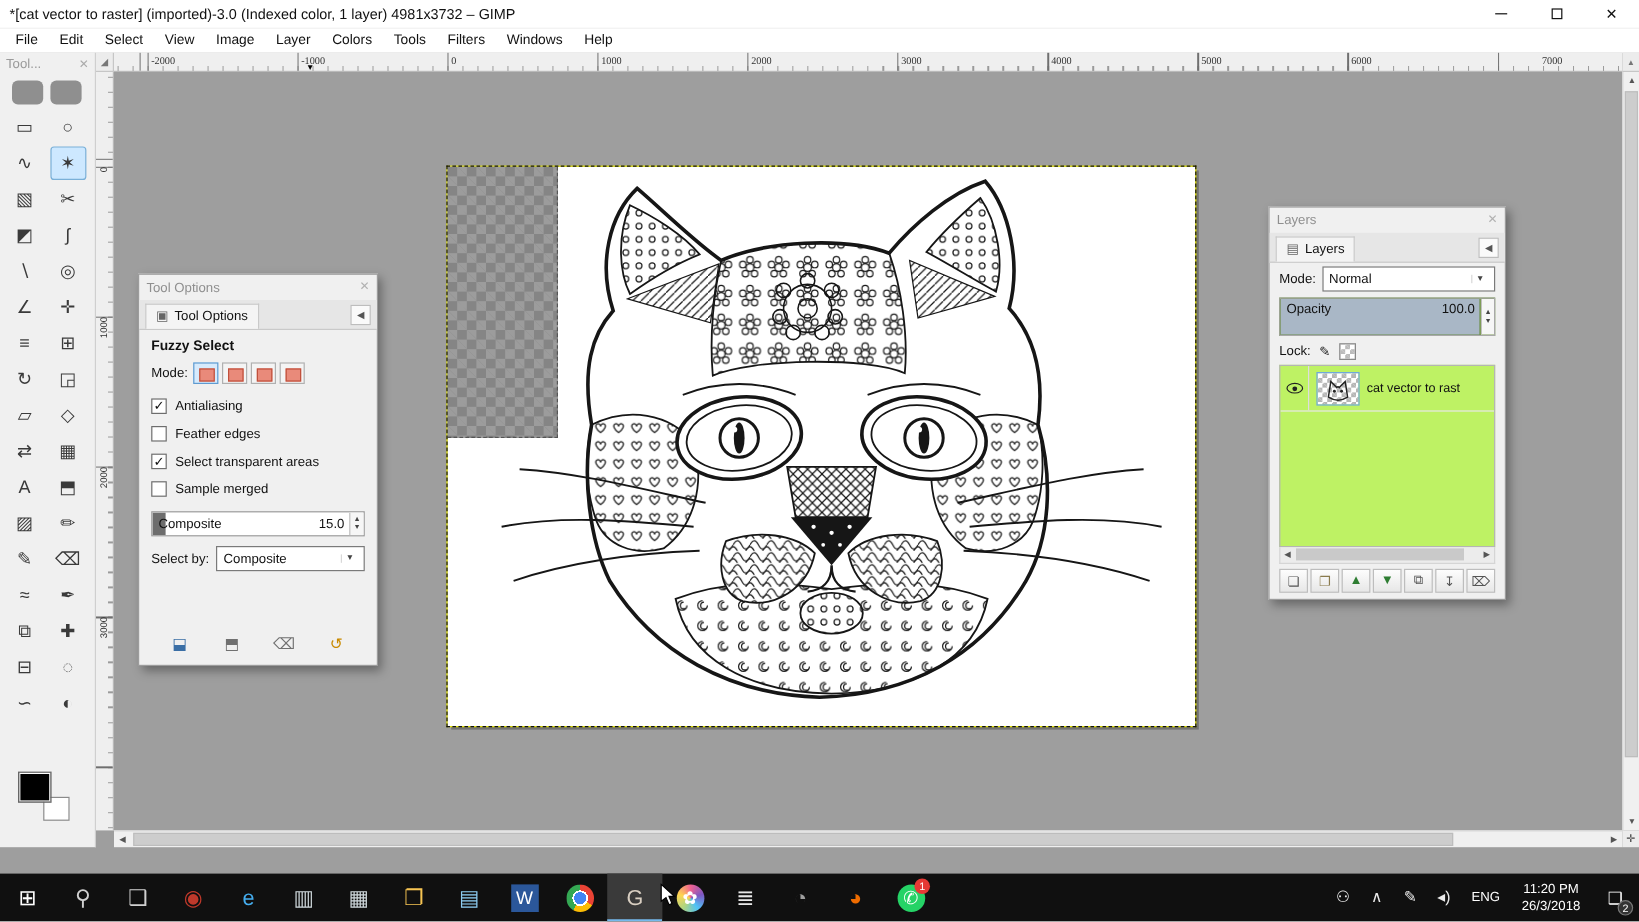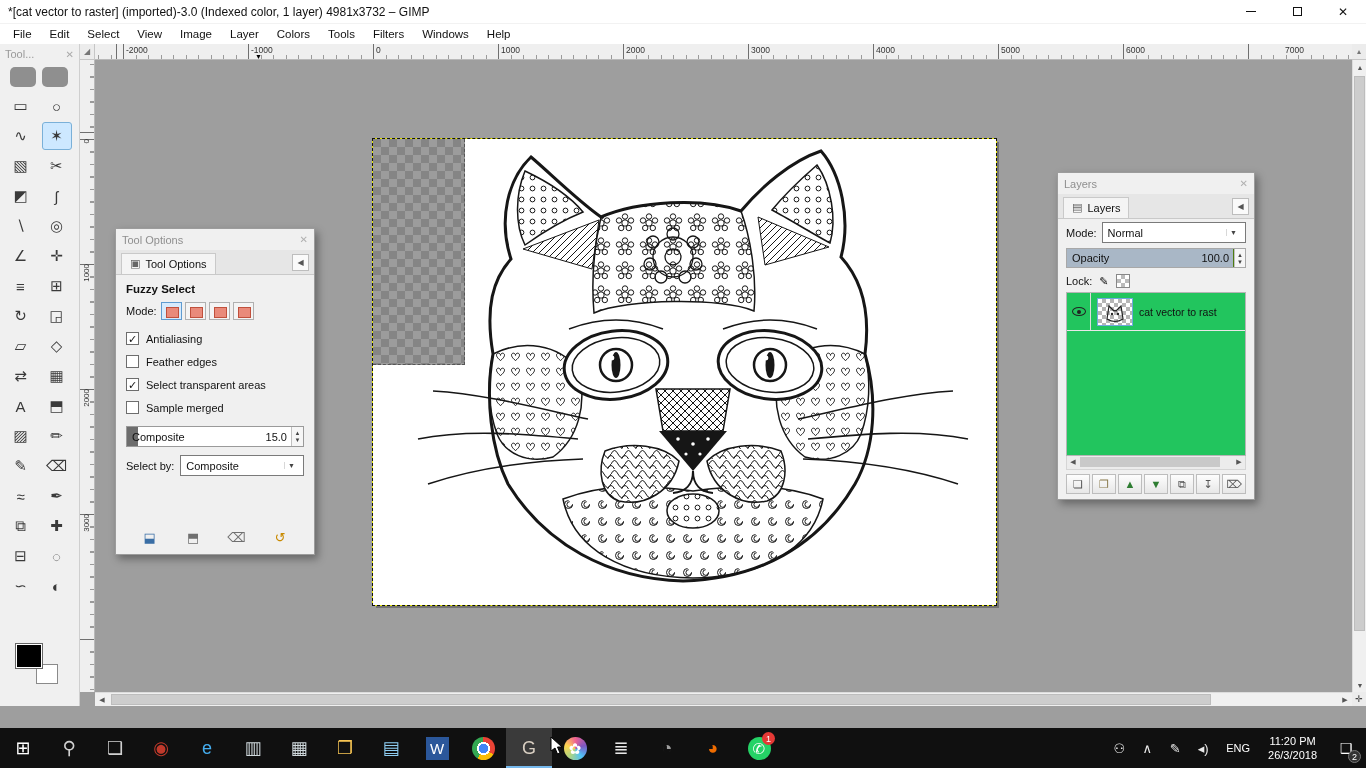--- a/index.html
+++ b/index.html
@@ -16,21 +16,21 @@
 .maxbox{width:9px;height:9px;border:1px solid #111;display:inline-block;}
 .menubar{position:absolute;left:0;top:24px;width:100%;height:20px;background:#fff;display:flex;align-items:center;padding-left:4px;}
 .menu-item{padding:2px 9px;font-size:11.5px;}
 
 
 .rcorner{position:absolute;left:80px;top:44px;width:15px;height:16px;background:#ececec;border-right:1px solid #c6c6c6;border-bottom:1px solid #c6c6c6;font-size:8px;color:#777;text-align:center;line-height:16px;}
 .rcorner2{position:absolute;left:1352px;top:44px;width:14px;height:16px;background:#ececec;border-bottom:1px solid #c6c6c6;font-size:8px;color:#777;text-align:center;line-height:16px;}
 .hruler{position:absolute;left:95px;top:44px;width:1257px;height:16px;background:#efefef;border-bottom:1px solid #b9b9b9;overflow:hidden;
  background-image:repeating-linear-gradient(90deg,#6f6f6f 0 1px,transparent 1px 125px),repeating-linear-gradient(90deg,#9a9a9a 0 1px,transparent 1px 12.5px);
  background-size:100% 100%,100% 5px;background-position:28px 0,3px 11px;background-repeat:repeat-x;}
-.hrlabel{position:absolute;top:1px;padding-left:3px;font-size:8.5px;color:#333;}
+.hrlabel{position:absolute;top:1px;padding-left:3px;font-size:8.5px;color:#333;font-family:Liberation Serif, serif;}
 .rmarker{position:absolute;left:160px;top:9px;font-size:7px;color:#000;}
 .vruler{position:absolute;left:80px;top:60px;width:15px;height:632px;background:#efefef;border-right:1px solid #b9b9b9;overflow:hidden;
  background-image:repeating-linear-gradient(180deg,#6f6f6f 0 1px,transparent 1px 125px),repeating-linear-gradient(180deg,#9a9a9a 0 1px,transparent 1px 12.5px);
  background-size:100% 100%,5px 100%;background-position:0 79px,10px 4px;background-repeat:repeat-y;}
 .vrlabel{position:absolute;left:2px;padding-top:3px;font-size:8px;color:#333;writing-mode:vertical-rl;transform:rotate(180deg);}
 
 
 .toolbox{position:absolute;left:0;top:44px;width:80px;height:662px;background:#f0f0f0;border-right:1px solid #cfcfcf;}
 .tbtitle{height:20px;display:flex;align-items:center;justify-content:space-between;padding:4px 5px;color:#9a9a9a;font-size:11px;}
 .tbclose{color:#aaa;font-size:10px;}
@@ -84,29 +84,29 @@
 .ssval{position:relative;margin-left:auto;margin-right:16px;}
 .ssspin{position:absolute;right:0;top:0;bottom:0;width:12px;border-left:1px solid #c0c0c0;display:flex;flex-direction:column;align-items:center;justify-content:center;font-size:6px;color:#444;gap:1px;background:#f6f6f6;}
 .sbrow{display:flex;align-items:center;gap:6px;margin-top:6px;}
 .dropdown{flex:1;height:21px;border:1px solid #7a7a7a;background:#fff;display:flex;align-items:center;padding:0 5px;}
 .ddarrow{margin-left:auto;width:14px;text-align:center;color:#444;font-size:7px;border-left:1px solid #d8d8d8;}
 .actionrow{position:absolute;bottom:7px;left:12px;right:12px;display:flex;justify-content:space-around;}
 .abtn{width:24px;height:20px;display:flex;align-items:center;justify-content:center;font-size:13px;}
 
 
 .lrow{display:flex;align-items:center;gap:5px;margin:3px 8px 0;}
-.oprow{position:relative;height:20px;border:1px solid #a8a8a8;background:#4d7c0f;margin:5px 8px 0;overflow:hidden;}
+.oprow{position:relative;height:32px;border:1px solid #a8a8a8;background:#4d7c0f;margin:5px 8px 0;overflow:hidden;}
 .opfill{position:absolute;left:0;top:0;bottom:0;right:12px;background:#a9b7c6;}
 .oplabel{position:absolute;left:5px;top:3px;}
 .opval{position:absolute;right:16px;top:3px;}
 .opspin{position:absolute;right:0;top:0;bottom:0;width:11px;border-left:1px solid #c0c0c0;display:flex;flex-direction:column;align-items:center;justify-content:center;font-size:6px;color:#444;gap:1px;background:#f6f6f6;}
 .lockrow{display:flex;align-items:center;gap:7px;margin:6px 8px 4px;}
 .lockchecker{width:14px;height:14px;border:1px solid #888;
  background-image:linear-gradient(45deg,#bbb 25%,transparent 25% 75%,#bbb 75%),linear-gradient(45deg,#bbb 25%,#fff 25% 75%,#bbb 75%);background-size:8px 8px;background-position:0 0,4px 4px;}
-.layerlist{flex:1 1 auto;margin:0 8px;border:1px solid #b5b5b5;background:#22c55e;overflow:hidden;}
+.layerlist{flex:1 1 auto;margin:0 8px;border:1px solid #b5b5b5;background:#bef264;overflow:hidden;}
 .layerrow{display:flex;align-items:center;height:38px;border-bottom:1px solid #e8e8e8;}
 .eyecell{width:24px;height:100%;display:flex;align-items:center;justify-content:center;border-right:1px solid #ddd;}
 .eye{width:14px;height:9px;border:1px solid #222;border-radius:50%;position:relative;}
 .eye::after{content:'';position:absolute;left:4px;top:1.5px;width:4px;height:4px;background:#222;border-radius:50%;}
 .lthumb{width:36px;height:28px;margin:0 6px;border:1px solid #6fa8dc;position:relative;
  background-image:linear-gradient(45deg,#b5b5b5 25%,transparent 25% 75%,#b5b5b5 75%),linear-gradient(45deg,#b5b5b5 25%,#fff 25% 75%,#b5b5b5 75%);background-size:8px 8px;background-position:0 0,4px 4px;}
 .lname{font-size:10.5px;}
 .lscroll{height:14px;margin:0 8px;background:#ececec;position:relative;border:1px solid #d5d5d5;border-top:none;flex:0 0 auto;}
 .lscroll .sarrow{height:12px;width:12px;}
 .lsthumb{position:absolute;left:13px;top:1px;width:140px;height:10px;background:#c9c9c9;}

